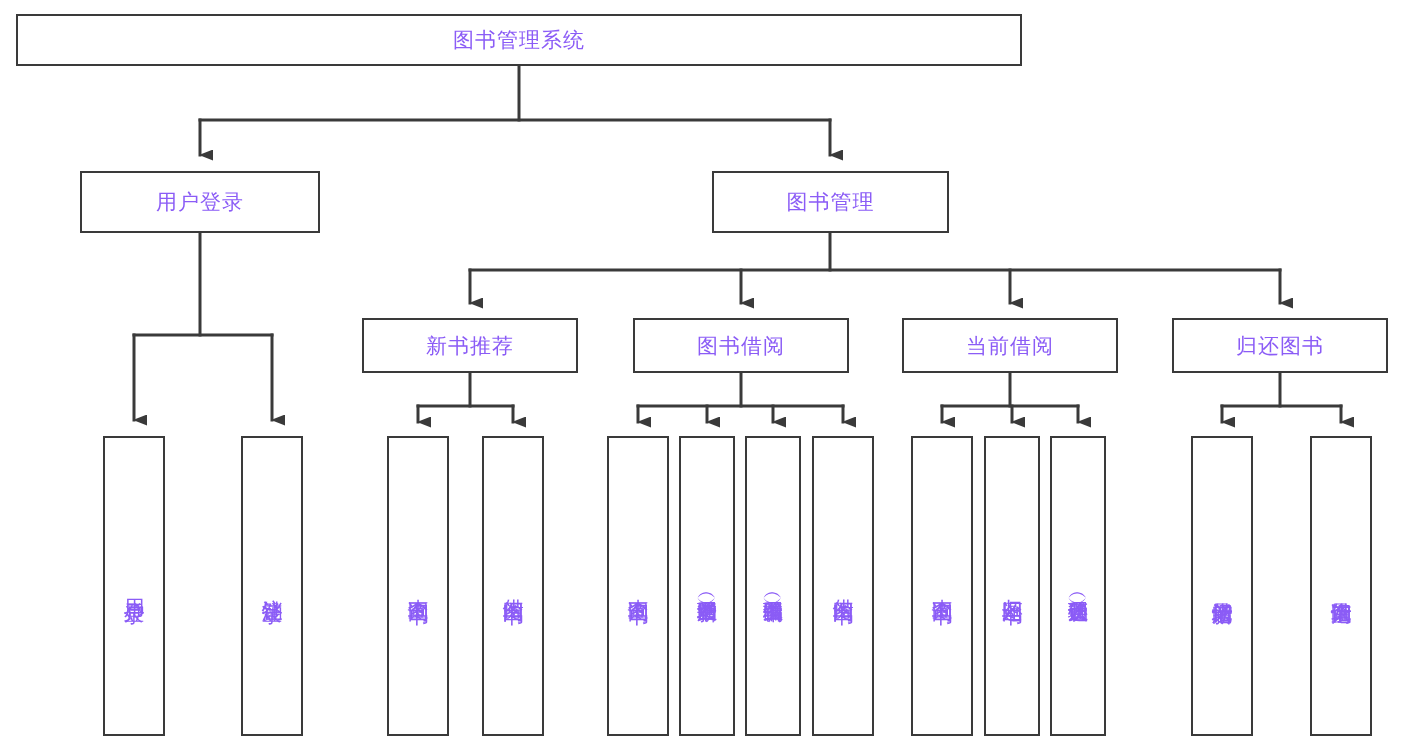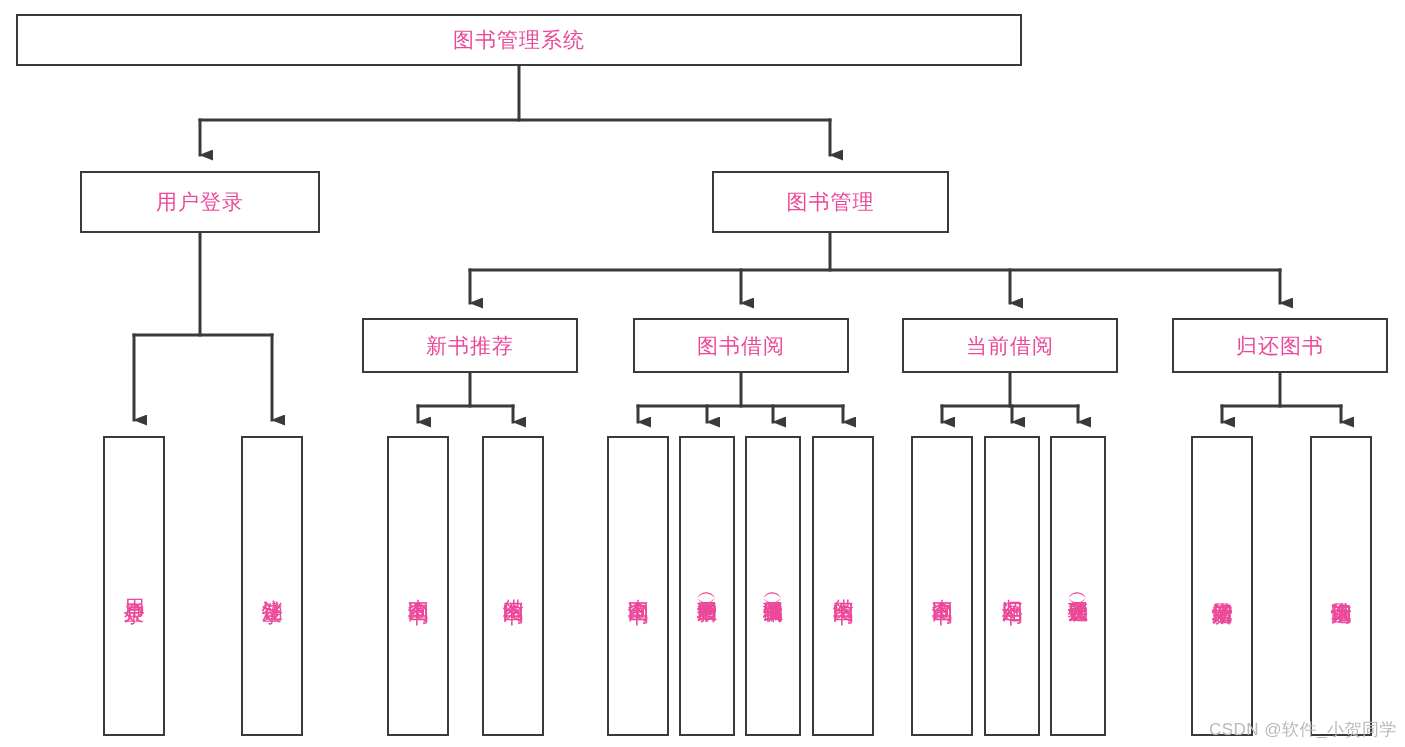--- a/index.html
+++ b/index.html
@@ -27,21 +27,21 @@
     pointer-events: none;
   }
   .node {
     position: absolute;
     box-sizing: border-box;
     background: #ffffff;
     border: 2px solid #3a3a3a;
     display: flex;
     align-items: center;
     justify-content: center;
-    color: #ec4899;
+    color: #8b5cf6;
     z-index: 2;
   }
   .node.horiz {
     font-size: 21px;
     letter-spacing: 1px;
     line-height: 1.2;
   }
   .node.vert {
     writing-mode: vertical-rl;
     text-orientation: upright;
@@ -181,15 +181,14 @@
     <span class="node-label">确认归还（管理员）</span>
   </div>
 
   <div class="node vert" style="left:1191px; top:436px; width:62px; height:300px; letter-spacing:0px;">
     <span class="node-label">新增借阅记录</span>
   </div>
   <div class="node vert" style="left:1310px; top:436px; width:62px; height:300px; letter-spacing:0px;">
     <span class="node-label">查询借阅记录</span>
   </div>
 
-  <div class="watermark">CSDN @软件_小贺同学</div>
 
 </div>
 
 </body></html>

